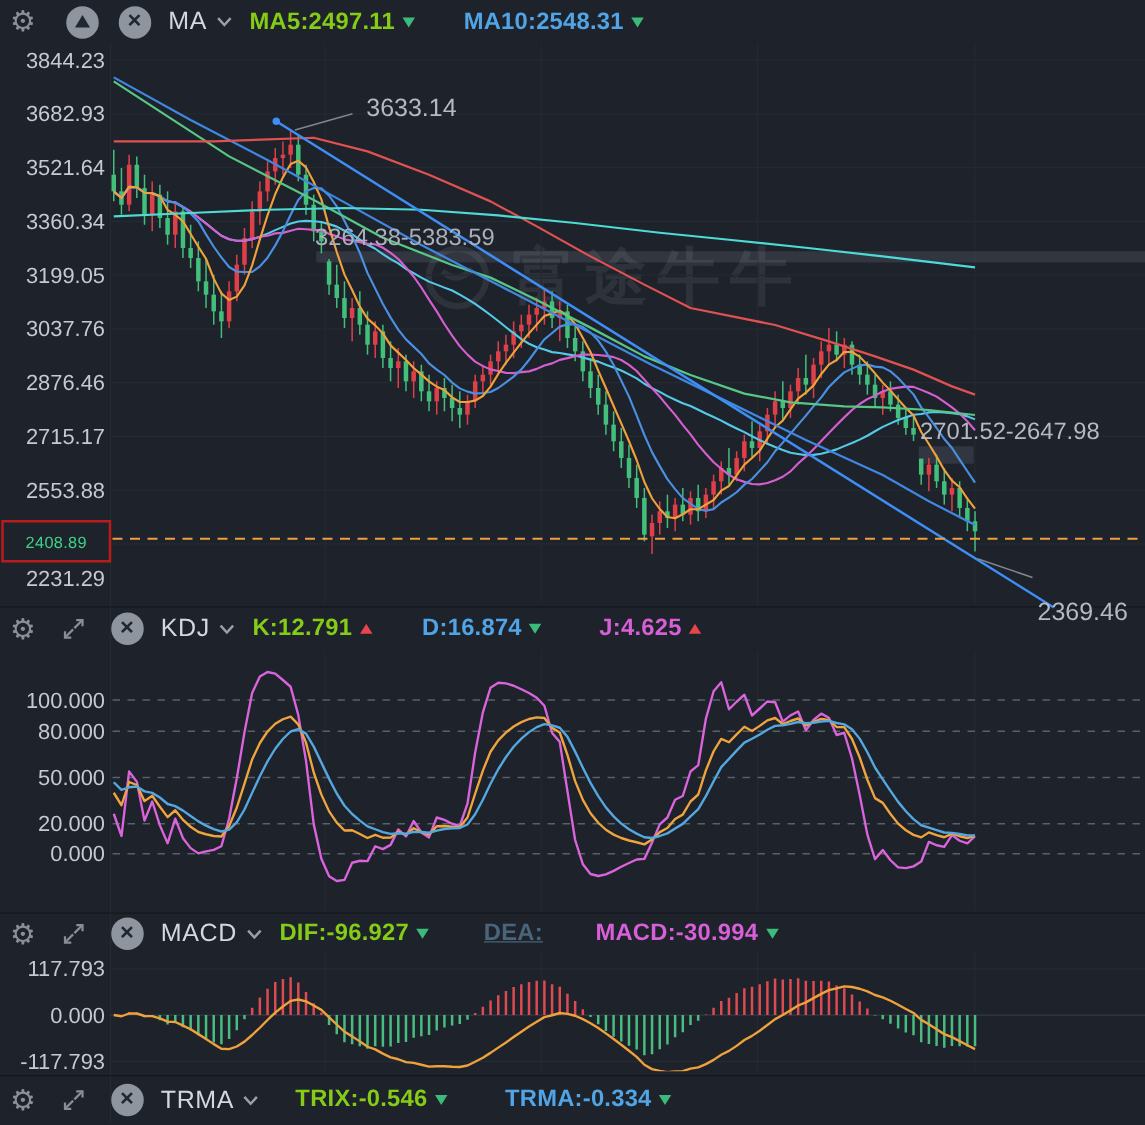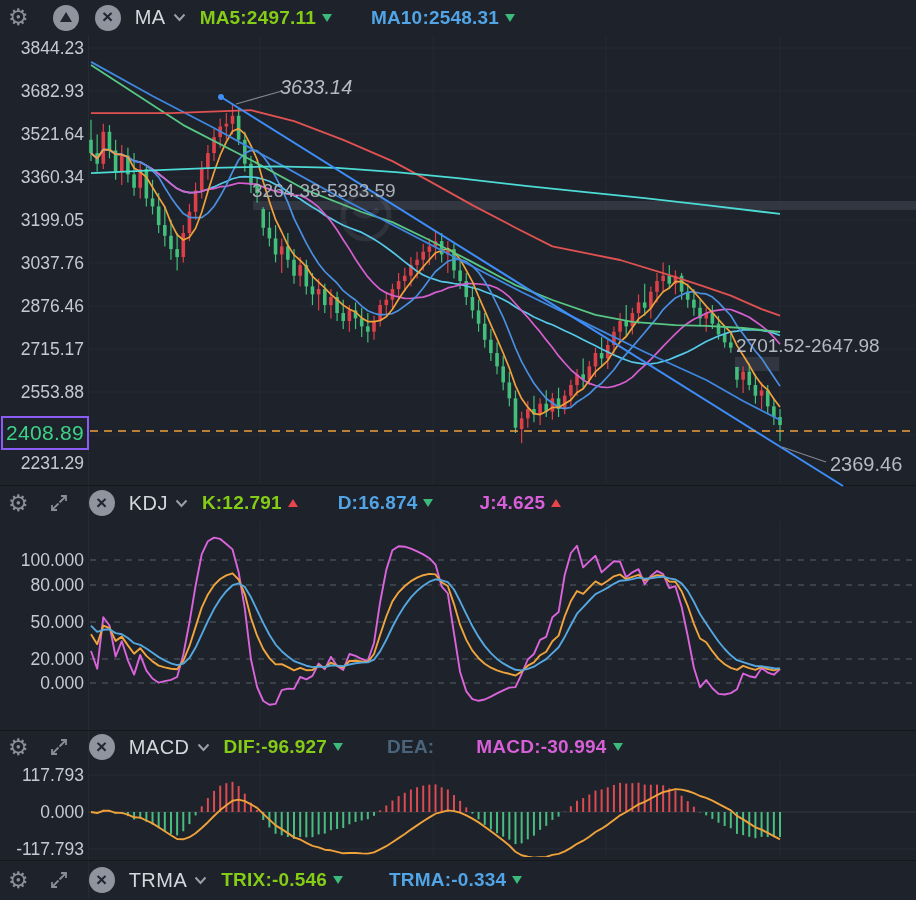--- a/index.html
+++ b/index.html
@@ -14,48 +14,49 @@
   .gear{font-size:23px;color:#8a909a;margin-left:8px;line-height:1;cursor:pointer;}
   .cbtn{width:26px;height:26px;border-radius:50%;background:#8f959f;display:flex;
         align-items:center;justify-content:center;cursor:pointer;flex:none;}
   .cbtn .tri-in{width:0;height:0;border-left:6px solid transparent;border-right:6px solid transparent;
         border-bottom:10px solid #22262e;margin-top:-1px;}
   .cbtn .x-in{color:#22262e;font-size:19px;font-weight:700;line-height:1;margin-top:-2px;}
   .exp{margin-left:20px;flex:none;cursor:pointer;}
   .ind-name{font-size:20px;color:#d3d7de;margin-left:14px;letter-spacing:.5px;cursor:pointer;text-align:center;}
   .chev{margin-left:7px;cursor:pointer;}
   .val{font-size:19px;font-weight:700;letter-spacing:.2px;cursor:pointer;}
-  .orange{color:#84cc16;} .blue{color:#51a4e6;} .mag{color:#d75fd8;} .dim{color:#4a657b;}
+  .orange{color:#84cc16;} .blue{color:#51a4e6;} .mag{color:#d75fd8;} .dim{color:#4a657b;text-decoration:underline;}
   .tri-dn{width:0;height:0;border-left:5px solid transparent;border-right:5px solid transparent;
           border-top:8px solid #3cba7c;margin-left:6px;}
   .tri-up{width:0;height:0;border-left:5px solid transparent;border-right:5px solid transparent;
           border-bottom:8px solid #e8444c;margin-left:6px;}
   
   .axlab{position:absolute;right:832px;width:200px;text-align:right;font-size:17.5px;
          color:#c4cad3;z-index:4;line-height:20px;}
   
   
   .anno{position:absolute;z-index:5;color:#b4bac3;font-size:20px;white-space:nowrap;}
   
   #price-tag{position:absolute;left:1px;top:416px;width:84px;height:30px;z-index:7;
-     border:2px solid #8b5cf6;background:#1e222a;color:#3ed287;font-size:21px;
+     border:2px solid #b91c1c;background:#1e222a;color:#3ed287;font-size:13px;
      display:flex;align-items:center;justify-content:center;letter-spacing:.3px;}
   
   #wmark{position:absolute;left:338px;top:188px;display:flex;align-items:center;
      opacity:.085;z-index:1;color:#dbe2ec;}
   #wmark .wm-text{font-size:50px;font-weight:700;letter-spacing:8px;margin-left:16px;}
 </style>
 </head>
 <body>
 
 <div id="wmark">
   <svg width="56" height="56" viewBox="0 0 56 56">
     <circle cx="28" cy="28" r="23" fill="none" stroke="currentColor" stroke-width="5"></circle>
     <path d="M16 23 Q28 34 40 21" fill="none" stroke="currentColor" stroke-width="5"></path>
   </svg>
+  <span class="wm-text">富途牛牛</span>
 </div>
 
 <svg id="gfx" width="916" height="900" viewBox="0 0 916 900">
     <defs>
       <clipPath id="clip-kdj">
         <rect x="88" y="521" width="828" height="208"></rect>
       </clipPath>
       <clipPath id="clip-macd">
         <rect x="88" y="761" width="828" height="96"></rect>
       </clipPath>
@@ -475,24 +476,24 @@
     <span class="axlab" style="top: 612px;">50.000</span>
     <span class="axlab" style="top: 649px;">20.000</span>
     <span class="axlab" style="top: 673px;">0.000</span>
   </div>
 <div id="axis-macd">
     <span class="axlab" style="top: 765px;">117.793</span>
     <span class="axlab" style="top: 802px;">0.000</span>
     <span class="axlab" style="top: 839px;">-117.793</span>
   </div>
 
-<div class="anno" style="left:280px;top:76px;font-style:italic;">3633.14</div>
+<div class="anno" style="left:293px;top:76px;">3633.14</div>
 <div class="anno" style="left:252px;top:180px;font-size:19px;color:#a9b0b9;">3264.38-5383.59</div>
 <div class="anno" style="left:736px;top:335px;font-size:19px;">2701.52-2647.98</div>
-<div class="anno" style="left:830px;top:453px;">2369.46</div>
+<div class="anno" style="left:830px;top:479px;">2369.46</div>
 
 <div id="price-tag">2408.89</div>
 
 <div class="hdr" style="top:0;height:35px;">
   <span class="gear">⚙</span>
   <span class="cbtn" style="margin-left:24px;">
       <span class="tri-in"></span>
     </span>
   <span class="cbtn" style="margin-left:16px;">
       <span class="x-in">×</span>
@@ -566,17 +567,17 @@
         <path d="M3 17 l6.5-6.5"></path>
       </g>
     </svg>
   <span class="cbtn" style="margin-left:20px;">
       <span class="x-in">×</span>
     </span>
   <span class="ind-name">TRMA</span>
   <svg class="chev" width="13" height="9" viewBox="0 0 13 9">
     <polyline points="1.5,1.5 6.5,7 11.5,1.5" fill="none" stroke="#9aa0a8" stroke-width="2"></polyline>
     </svg>
-  <span class="val orange" style="margin-left:14px;text-align:right;">TRIX:-0.546</span>
+  <span class="val orange" style="margin-left:29px;text-align:right;">TRIX:-0.546</span>
   <span class="tri-dn"></span>
   <span class="val blue" style="margin-left:46px;">TRMA:-0.334</span>
   <span class="tri-dn"></span>
 </div>
 
 </body></html>

